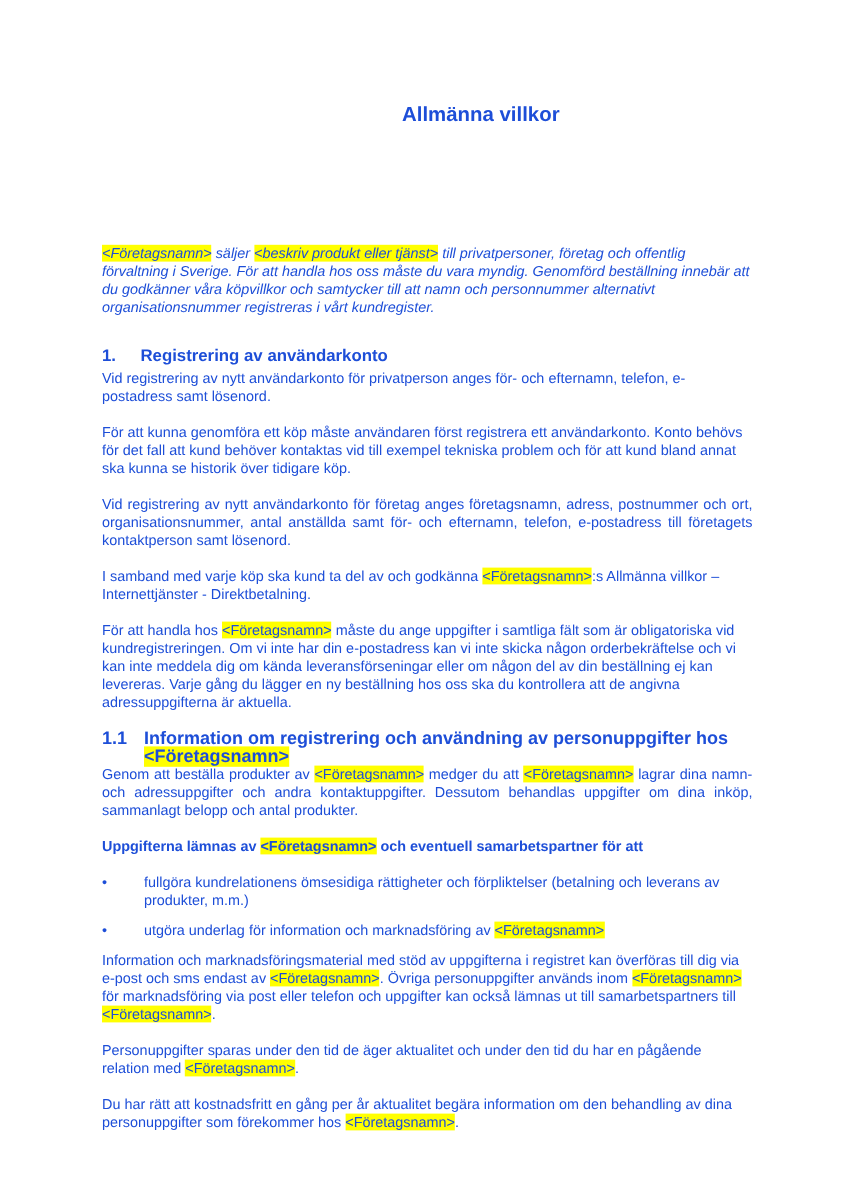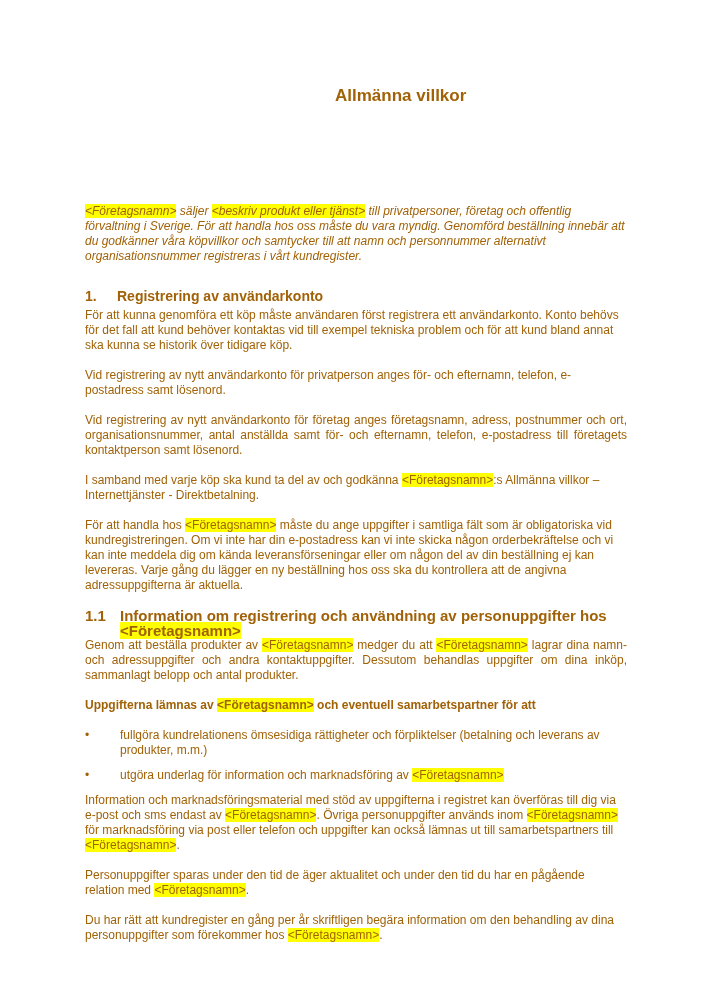--- a/index.html
+++ b/index.html
@@ -1,21 +1,21 @@
 <!DOCTYPE html>
 <html><head>
 <meta charset="utf-8">
 <style>
   html, body { margin: 0; padding: 0; background: #ffffff; }
   .page {
     position: relative;
     width: 707px;
     height: 1000px;
     background: #ffffff;
-    color: #a16207;
+    color: #1d4ed8;
     font-family: "Liberation Sans", sans-serif;
     overflow: hidden;
   }
   .doc-header { padding-top: 86px; margin-left: 335px; }
   .doc-title { font-size: 17px; font-weight: bold; line-height: 20px; }
   .doc-subtitle { font-size: 13px; line-height: 16px; }
   .doc-body { margin: 0 80px 0 85px; }
   .doc-body > :first-child { margin-top: 98px; }
   p.para {
     font-size: 12px;
@@ -67,36 +67,36 @@
 <div class="page">
   <div class="doc-header">
     <div class="doc-title">Allmänna villkor</div>
   </div>
   <div class="doc-body">
       <p class="para italic"><mark class="hl">&lt;Företagsnamn&gt;</mark><span> säljer </span><mark class="hl">&lt;beskriv produkt eller tjänst&gt;</mark><span> till privatpersoner, företag och offentlig förvaltning i Sverige. För att handla hos oss måste du vara myndig. Genomförd beställning innebär att du godkänner våra köpvillkor och samtycker till att namn och personnummer alternativt organisationsnummer registreras i vårt kundregister.</span></p>
       <div class="sec-h1">
         <span class="sec-num">1.</span>
         <span class="sec-text"><span>Registrering av användarkonto</span></span>
       </div>
+      <p class="para"><span>Vid registrering av nytt användarkonto för privatperson anges för- och efternamn, telefon, e-postadress samt lösenord.</span></p>
       <p class="para"><span>För att kunna genomföra ett köp måste användaren först registrera ett användarkonto. Konto behövs för det fall att kund behöver kontaktas vid till exempel tekniska problem och för att kund bland annat ska kunna se historik över tidigare köp.</span></p>
-      <p class="para"><span>Vid registrering av nytt användarkonto för privatperson anges för- och efternamn, telefon, e-postadress samt lösenord.</span></p>
       <p class="para justify"><span>Vid registrering av nytt användarkonto för företag anges företagsnamn, adress, postnummer och ort, organisationsnummer, antal anställda samt för- och efternamn, telefon, e-postadress till företagets kontaktperson samt lösenord.</span></p>
       <p class="para"><span>I samband med varje köp ska kund ta del av och godkänna </span><mark class="hl">&lt;Företagsnamn&gt;</mark><span>:s Allmänna villkor – Internettjänster - Direktbetalning.</span></p>
       <p class="para"><span>För att handla hos </span><mark class="hl">&lt;Företagsnamn&gt;</mark><span> måste du ange uppgifter i samtliga fält som är obligatoriska vid kundregistreringen. Om vi inte har din e-postadress kan vi inte skicka någon orderbekräftelse och vi kan inte meddela dig om kända leveransförseningar eller om någon del av din beställning ej kan levereras. Varje gång du lägger en ny beställning hos oss ska du kontrollera att de angivna adressuppgifterna är aktuella.</span></p>
       <div class="sec-h2">
         <span class="sec-num">1.1</span>
         <span class="sec-text"><span>Information om registrering och användning av personuppgifter hos </span><mark class="hl">&lt;Företagsnamn&gt;</mark></span>
       </div>
       <p class="para justify"><span>Genom att beställa produkter av </span><mark class="hl">&lt;Företagsnamn&gt;</mark><span> medger du att </span><mark class="hl">&lt;Företagsnamn&gt;</mark><span> lagrar dina namn- och adressuppgifter och andra kontaktuppgifter. Dessutom behandlas uppgifter om dina inköp, sammanlagt belopp och antal produkter.</span></p>
       <p class="para bold"><span>Uppgifterna lämnas av </span><mark class="hl">&lt;Företagsnamn&gt;</mark><span> och eventuell samarbetspartner för att</span></p>
       <div class="bullet">
         <span class="marker">•</span>
         <span class="bullet-text"><span>fullgöra kundrelationens ömsesidiga rättigheter och förpliktelser (betalning och leverans av produkter, m.m.)</span></span>
       </div>
       <div class="bullet">
         <span class="marker">•</span>
         <span class="bullet-text"><span>utgöra underlag för information och marknadsföring av </span><mark class="hl">&lt;Företagsnamn&gt;</mark></span>
       </div>
       <p class="para"><span>Information och marknadsföringsmaterial med stöd av uppgifterna i registret kan överföras till dig via e-post och sms endast av </span><mark class="hl">&lt;Företagsnamn&gt;</mark><span>. Övriga personuppgifter används inom </span><mark class="hl">&lt;Företagsnamn&gt;</mark><span> för marknadsföring via post eller telefon och uppgifter kan också lämnas ut till samarbetspartners till </span><mark class="hl">&lt;Företagsnamn&gt;</mark><span>.</span></p>
       <p class="para"><span>Personuppgifter sparas under den tid de äger aktualitet och under den tid du har en pågående relation med </span><mark class="hl">&lt;Företagsnamn&gt;</mark><span>.</span></p>
-      <p class="para"><span>Du har rätt att kundregister en gång per år skriftligen begära information om den behandling av dina personuppgifter som förekommer hos </span><mark class="hl">&lt;Företagsnamn&gt;</mark><span>.</span></p>
+      <p class="para"><span>Du har rätt att kostnadsfritt en gång per år aktualitet begära information om den behandling av dina personuppgifter som förekommer hos </span><mark class="hl">&lt;Företagsnamn&gt;</mark><span>.</span></p>
     </div>
 </div>
 
 </body></html>

